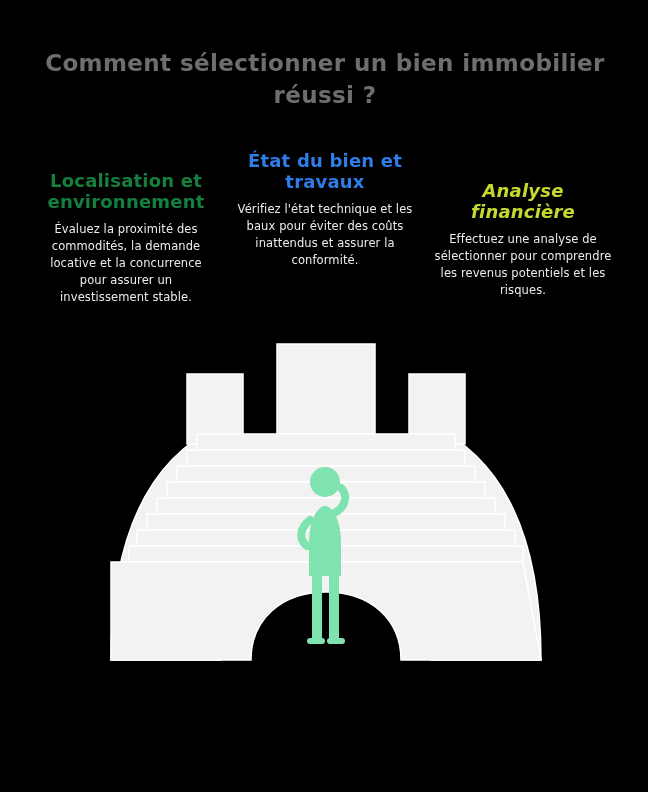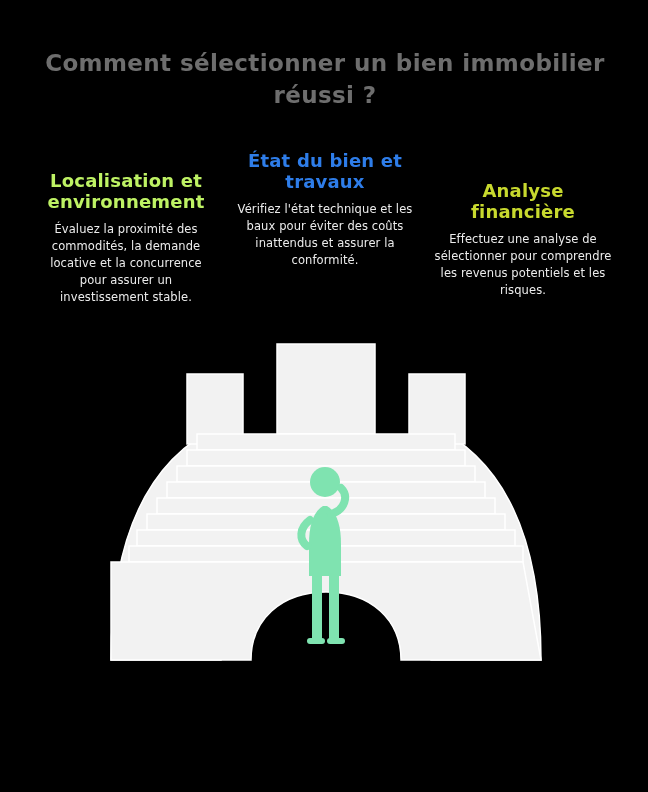--- a/index.html
+++ b/index.html
@@ -50,35 +50,35 @@
     line-height: 17px;
     color: #ececec;
     letter-spacing: 0.1px;
   }
 
   #col-location {
     left: 35px;
     top: 170px;
     width: 180px;
   }
-  #col-location .col-heading { color: #bef264; }
+  #col-location .col-heading { color: #15803d; }
 
   #col-condition {
     left: 234px;
     top: 150px;
     width: 180px;
   }
   #col-condition .col-heading { color: #2e7de9; }
 
   #col-finance {
     left: 432px;
     top: 180px;
     width: 180px;
   }
-  #col-finance .col-heading { color: #c8d92e; }
+  #col-finance .col-heading { color: #c8d92e; font-style: italic; }
 
   .illustration {
     position: absolute;
     left: 100px;
     top: 330px;
     width: 450px;
     height: 340px;
   }
   .illustration svg { display: block; }
 </style>

